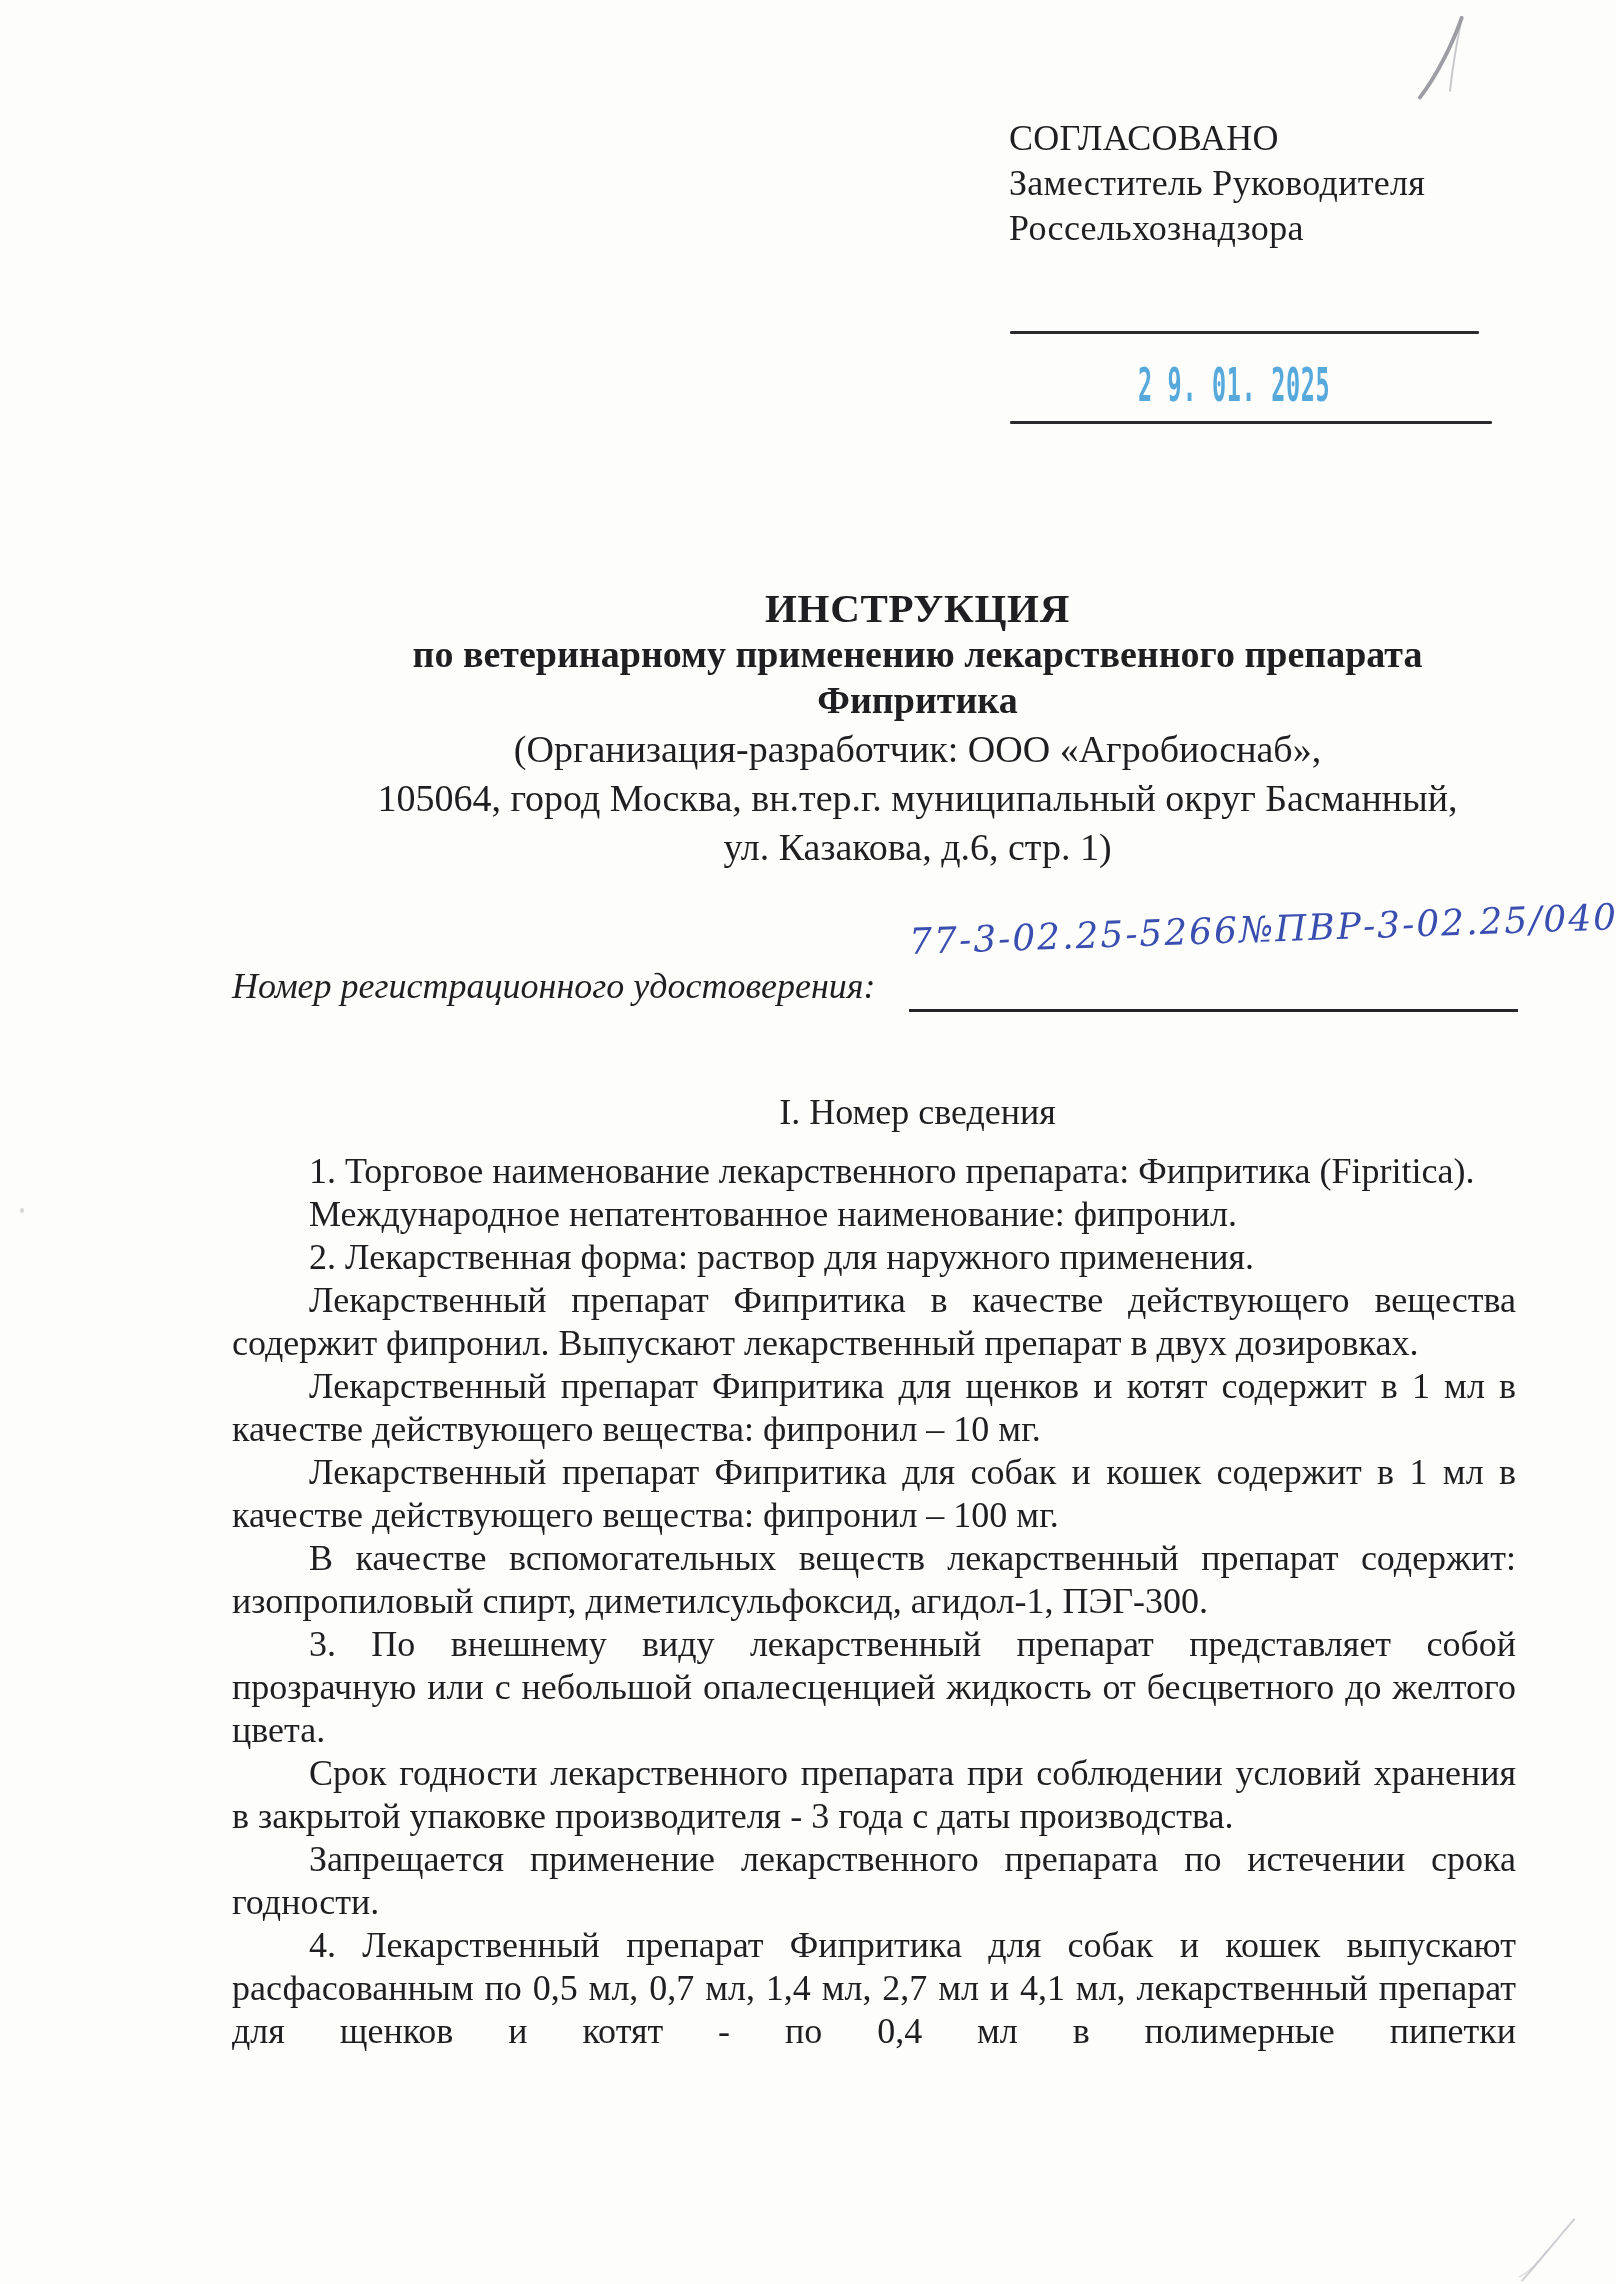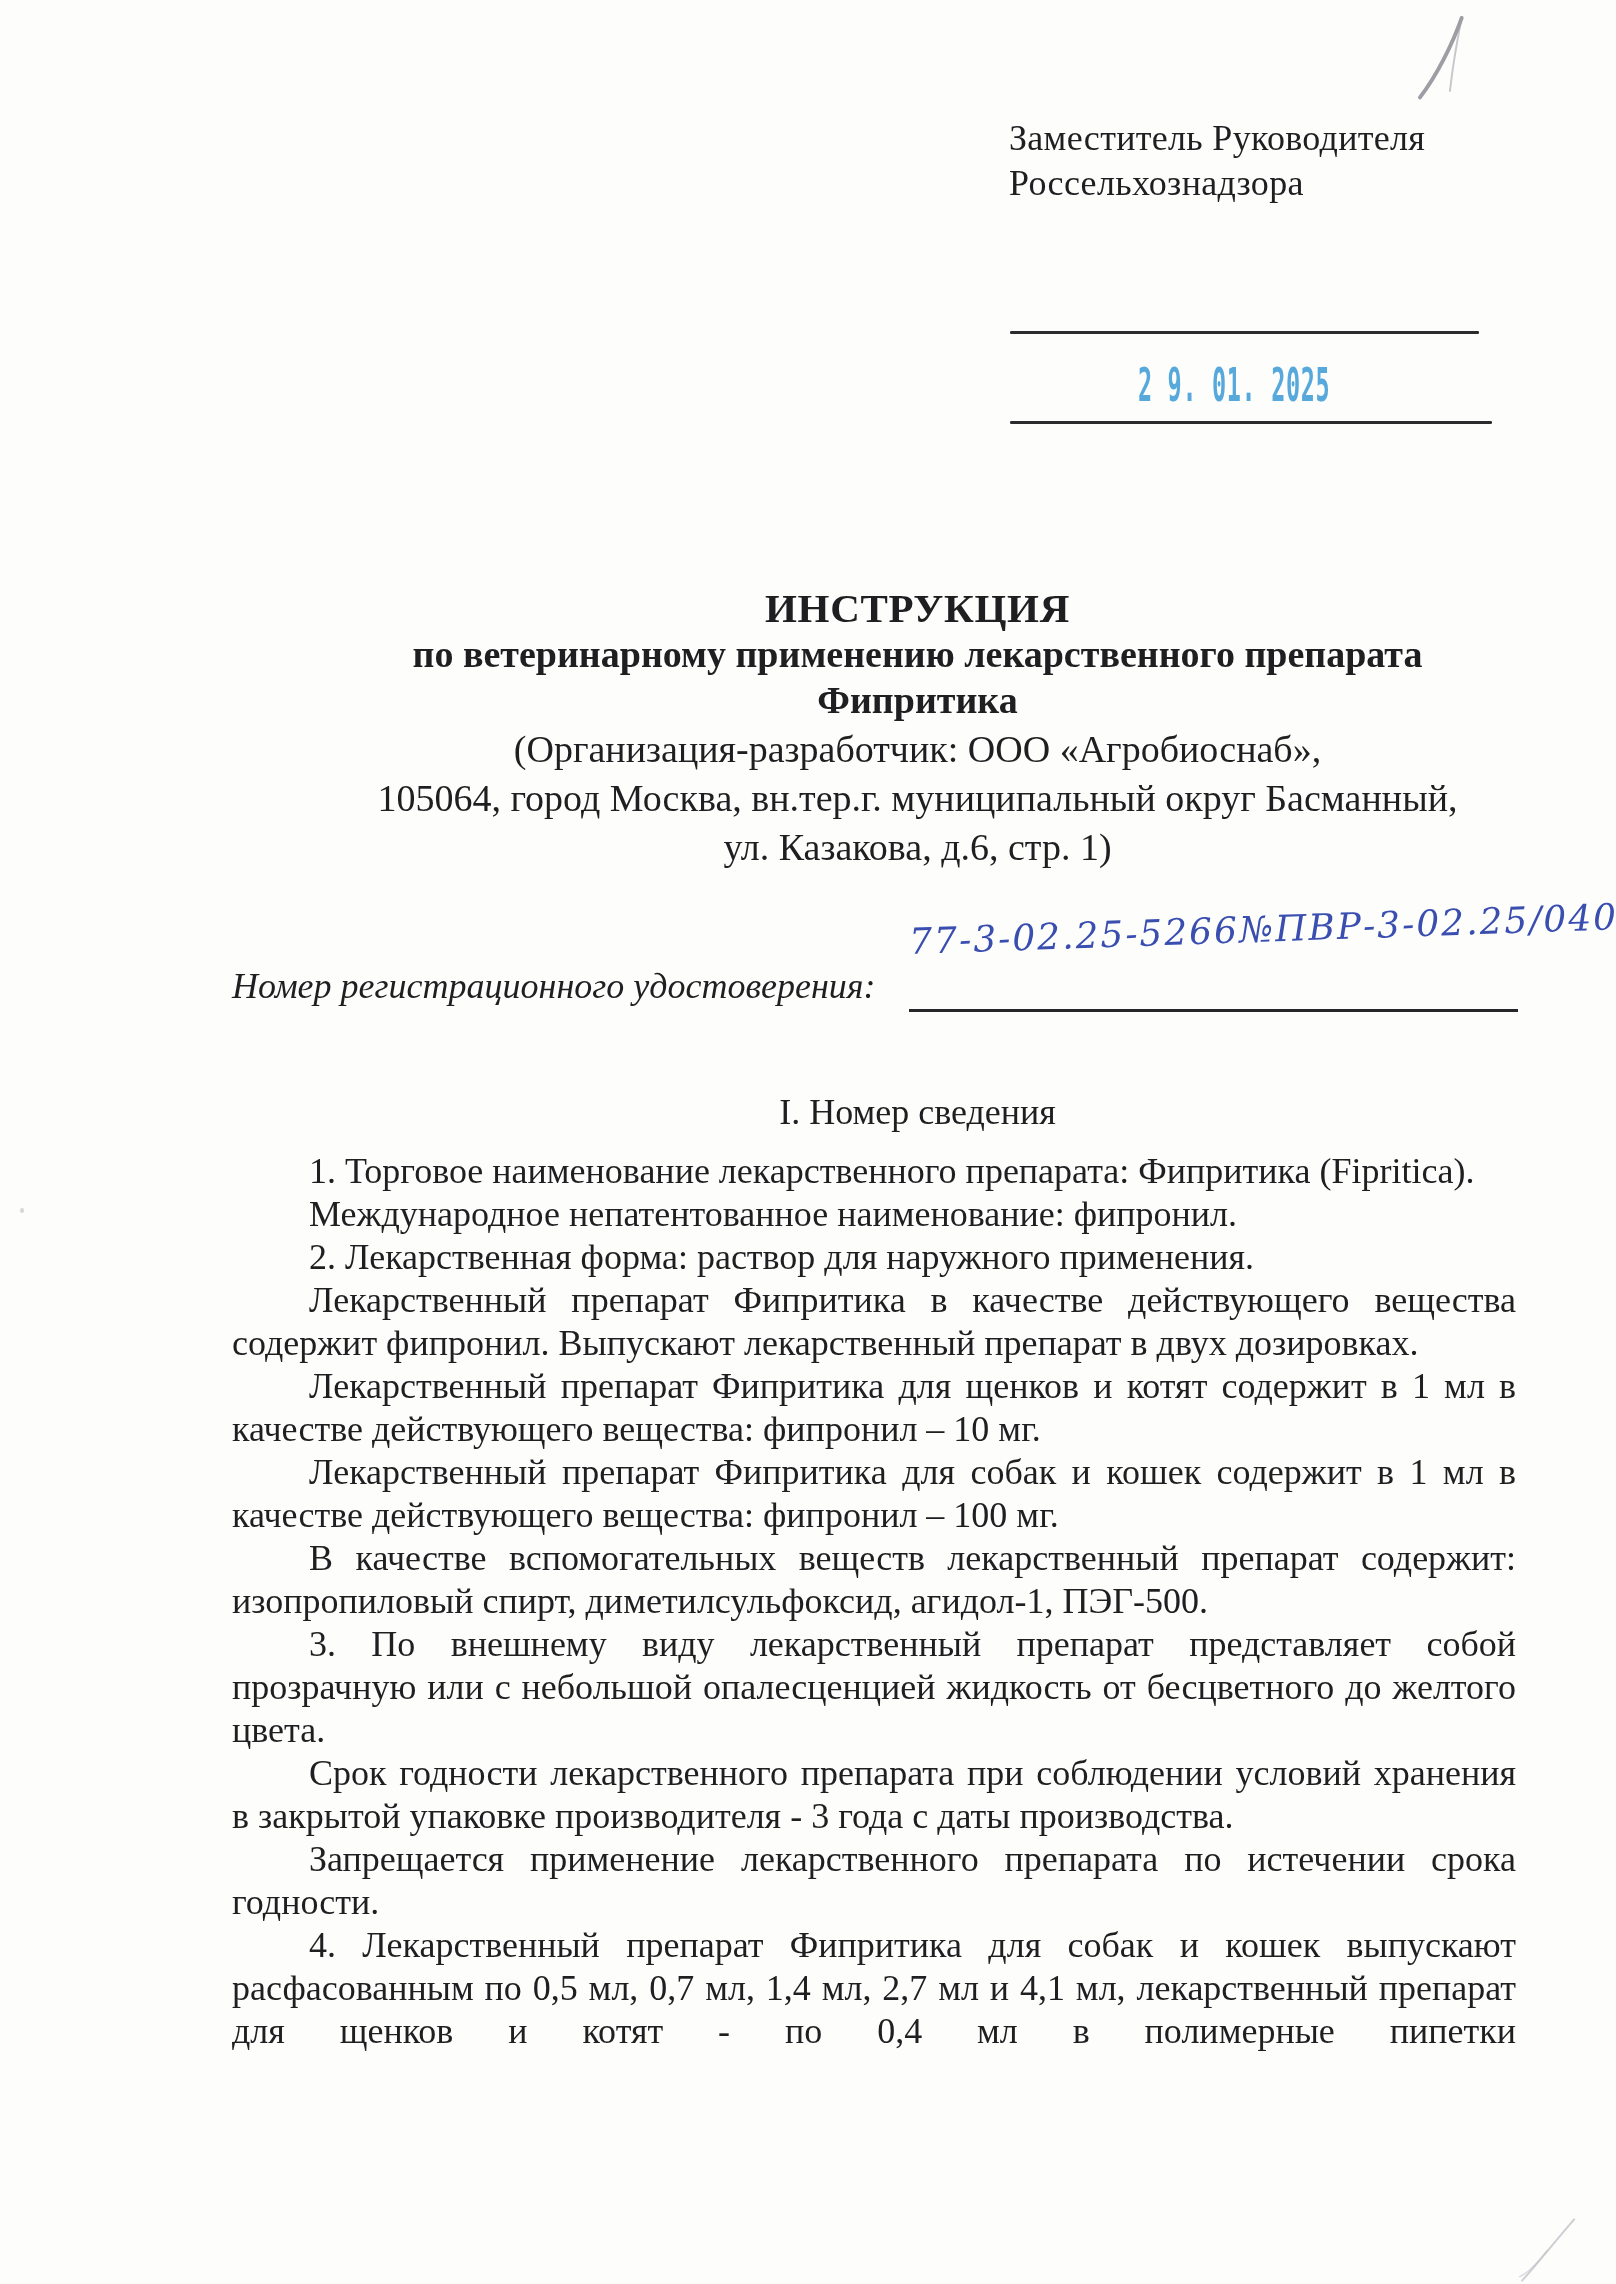--- a/index.html
+++ b/index.html
@@ -47,20 +47,21 @@
 <body>
 
 <div class="page">
 
   <svg id="pgnum" class="abs" viewBox="0 0 110 135" aria-label="1">
     <path class="pencil" stroke-width="6" d="M 12 128 C 38 94, 62 46, 76 6"></path>
     <path class="pencil" stroke-width="3" opacity=".55" d="M 76 6 C 70 36, 62 82, 58 118"></path>
   </svg>
 
   <div class="approval abs">
+    <div>СОГЛАСОВАНО</div>
     <div>Заместитель Руководителя</div>
     <div>Россельхознадзора</div>
   </div>
 
   <div class="stamp-line line-top abs"></div>
   <div class="stamp-date abs">2 9. 01. 2025</div>
   <div class="stamp-line line-bottom abs"></div>
 
   <div class="title-block centered abs">
     <div class="main-title">ИНСТРУКЦИЯ</div>
@@ -80,21 +81,21 @@
 
   <div class="section-heading centered abs">I. Номер сведения</div>
 
   <div class="body-text abs">
     <p>1. Торговое наименование лекарственного препарата: Фипритика (Fipritica).</p>
     <p>Международное непатентованное наименование: фипронил.</p>
     <p>2. Лекарственная форма: раствор для наружного применения.</p>
     <p>Лекарственный препарат Фипритика в качестве действующего вещества содержит фипронил. Выпускают лекарственный препарат в двух дозировках.</p>
     <p>Лекарственный препарат Фипритика для щенков и котят содержит в 1 мл в качестве действующего вещества: фипронил – 10 мг.</p>
     <p>Лекарственный препарат Фипритика для собак и кошек содержит в 1 мл в качестве действующего вещества: фипронил – 100 мг.</p>
-    <p>В качестве вспомогательных веществ лекарственный препарат содержит: изопропиловый спирт, диметилсульфоксид, агидол-1, ПЭГ-500.</p>
+    <p>В качестве вспомогательных веществ лекарственный препарат содержит: изопропиловый спирт, диметилсульфоксид, агидол-1, ПЭГ-300.</p>
     <p>3. По внешнему виду лекарственный препарат представляет собой прозрачную или с небольшой опалесценцией жидкость от бесцветного до желтого цвета.</p>
     <p>Срок годности лекарственного препарата при соблюдении условий хранения в закрытой упаковке производителя - 3 года с даты производства.</p>
     <p>Запрещается применение лекарственного препарата по истечении срока годности.</p>
     <p class="continued">4. Лекарственный препарат Фипритика для собак и кошек выпускают расфасованным по 0,5 мл, 0,7 мл, 1,4 мл, 2,7 мл и 4,1 мл, лекарственный препарат для щенков и котят - по 0,4 мл в полимерные пипетки</p>
   </div>
 
   <svg class="abs" style="left:1517px;top:2214px;" width="65" height="72" viewBox="0 0 100 110">
     <path class="pencil-light" stroke-width="3" opacity=".8" d="M 8 102 C 30 78, 60 40, 88 8"></path>
     <path class="pencil-light" stroke-width="2" opacity=".6" d="M 4 96 C 18 90, 34 72, 46 56"></path>
   </svg>

